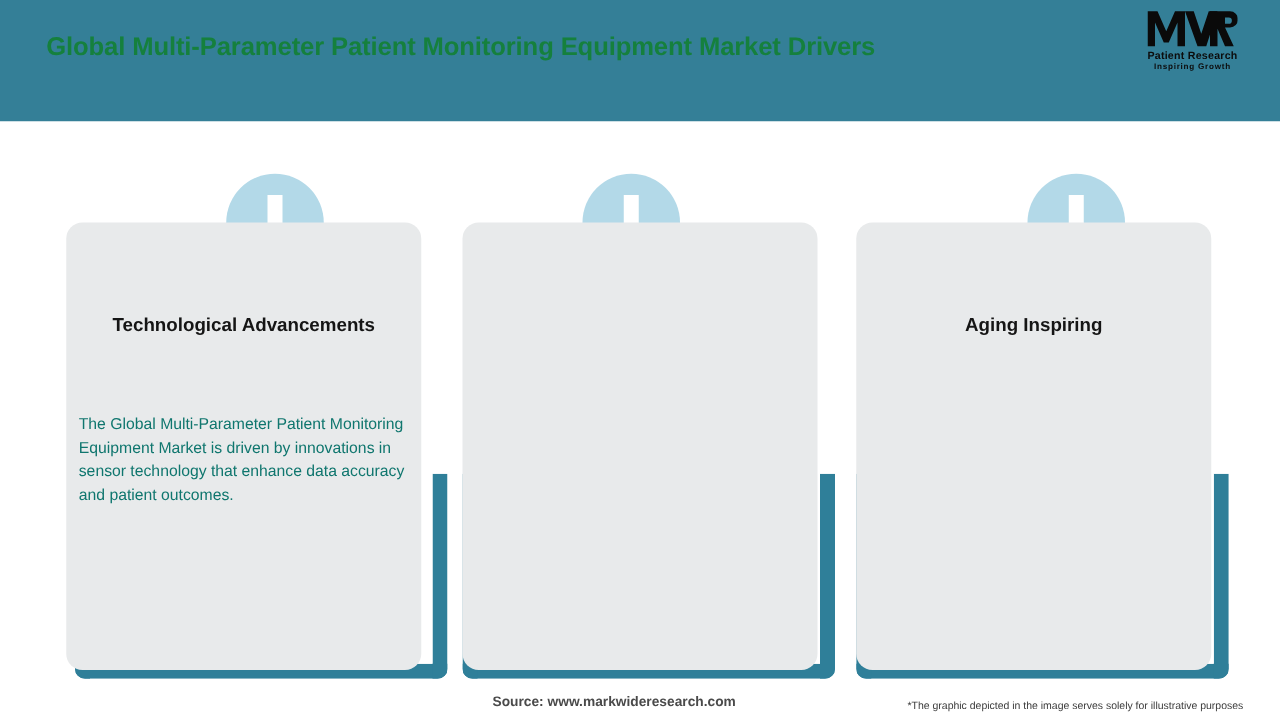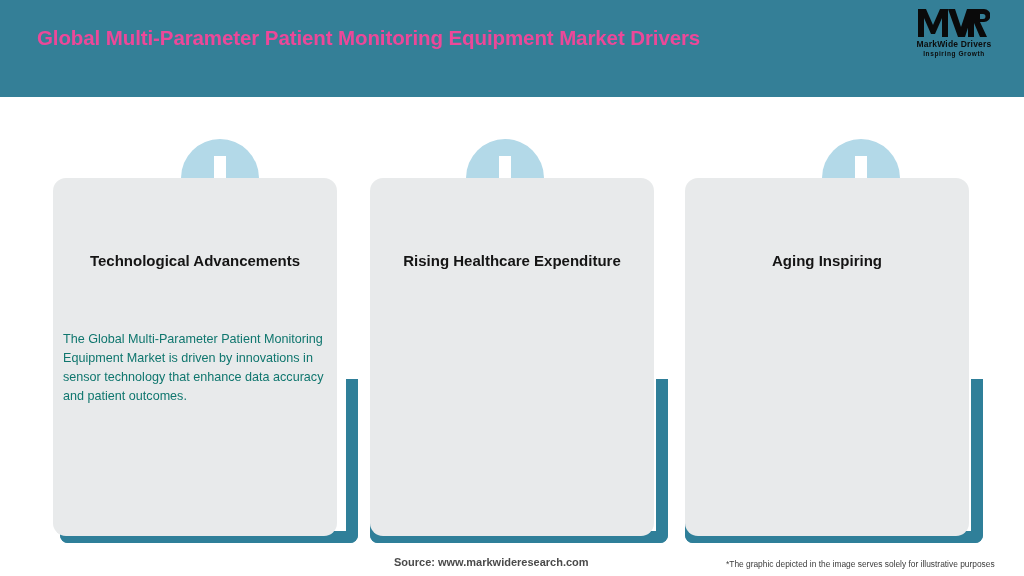--- a/index.html
+++ b/index.html
@@ -23,21 +23,21 @@
     width: 1024px;
     height: 97px;
     background: #347f97;
   }
   #page-title {
     position: absolute;
     left: 37px;
     top: 26px;
     font-size: 20.5px;
     font-weight: bold;
-    color: #ec4899;
+    color: #15803d;
     letter-spacing: -0.1px;
     white-space: nowrap;
   }
 
   
   #brand-logo {
     position: absolute;
     right: 18px;
     top: 8px;
     width: 104px;
@@ -175,21 +175,21 @@
 <div id="brand-logo">
   <span class="mark">
     <svg width="72" height="30" viewBox="0 0 72 30" xmlns="http://www.w3.org/2000/svg">
       <g fill="#0a0a0a">
         <polygon points="0,29 0,1 8,1 15,17 22,1 30,1 30,29 24,29 24,10 17,26 13,26 6,10 6,29"></polygon>
         <polygon points="30,1 37,1 43,19 49,1 56,1 47,29 40,29"></polygon>
         <path d="M56,1 h10 a6,6 0 0 1 0,13 h-4 l7,15 h-7 l-6,-14 v14 h-6 V1 z M62,6 v5 h3 a2.5,2.5 0 0 0 0,-5 z"></path>
       </g>
     </svg>
   </span>
-  <span class="logo-name">MarkWide Drivers</span>
+  <span class="logo-name">Patient Research</span>
   <span class="logo-tag">Inspiring Growth</span>
 </div>
 
 <div class="card-group" id="card-group-0">
   <div class="accent-frame"></div>
   <div class="icon-badge">
     <svg width="34" height="44" viewBox="0 0 34 44" xmlns="http://www.w3.org/2000/svg">
       <polygon fill="#ffffff" points="11,0 23,0 23,24 33,24 17,43 1,24 11,24"></polygon>
     </svg>
   </div>
@@ -200,21 +200,20 @@
 </div>
 
 <div class="card-group" id="card-group-1">
   <div class="accent-frame"></div>
   <div class="icon-badge">
     <svg width="34" height="44" viewBox="0 0 34 44" xmlns="http://www.w3.org/2000/svg">
       <polygon fill="#ffffff" points="11,0 23,0 23,24 33,24 17,43 1,24 11,24"></polygon>
     </svg>
   </div>
   <div class="driver-card">
-    <div class="card-title">Rising Healthcare Expenditure</div>
   </div>
 </div>
 
 <div class="card-group" id="card-group-2">
   <div class="accent-frame"></div>
   <div class="icon-badge">
     <svg width="34" height="44" viewBox="0 0 34 44" xmlns="http://www.w3.org/2000/svg">
       <polygon fill="#ffffff" points="11,0 23,0 23,24 33,24 17,43 1,24 11,24"></polygon>
     </svg>
   </div>

